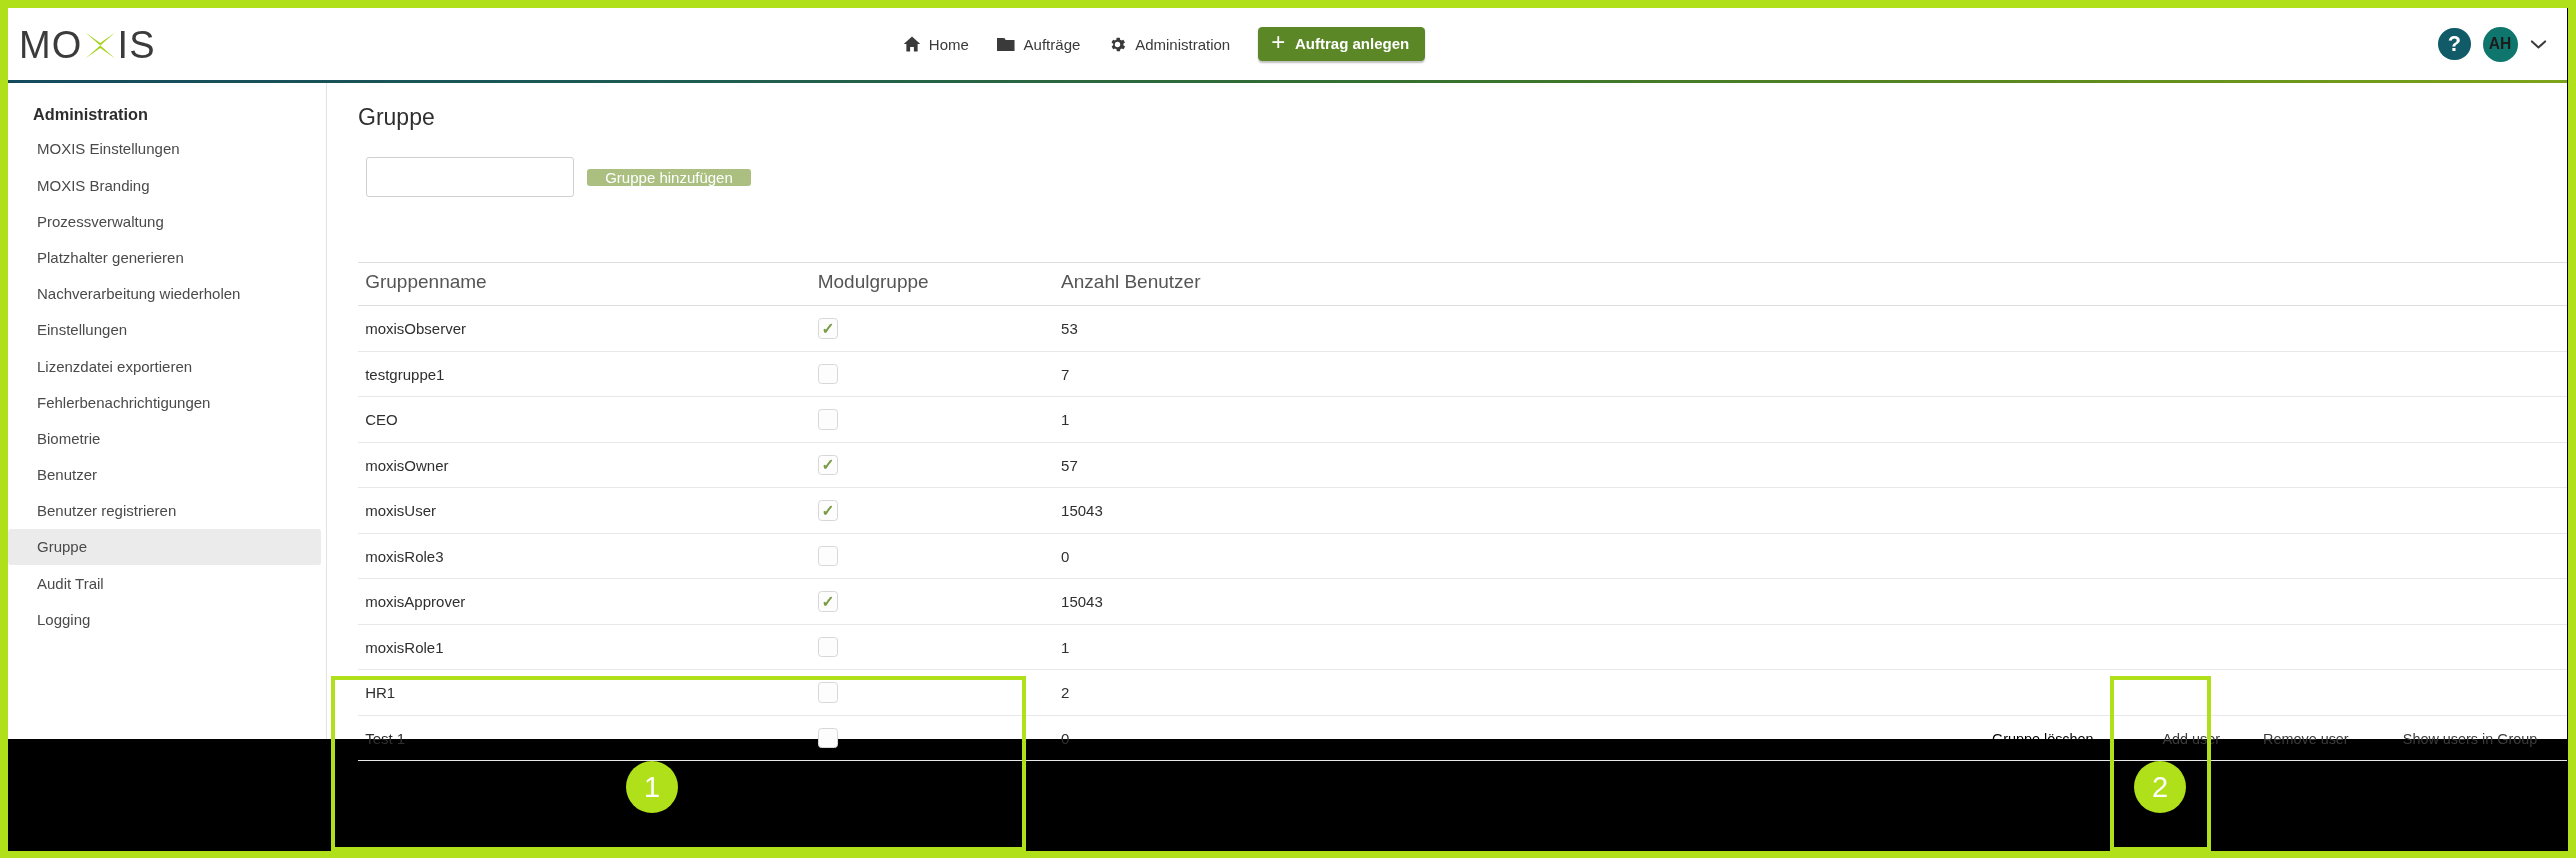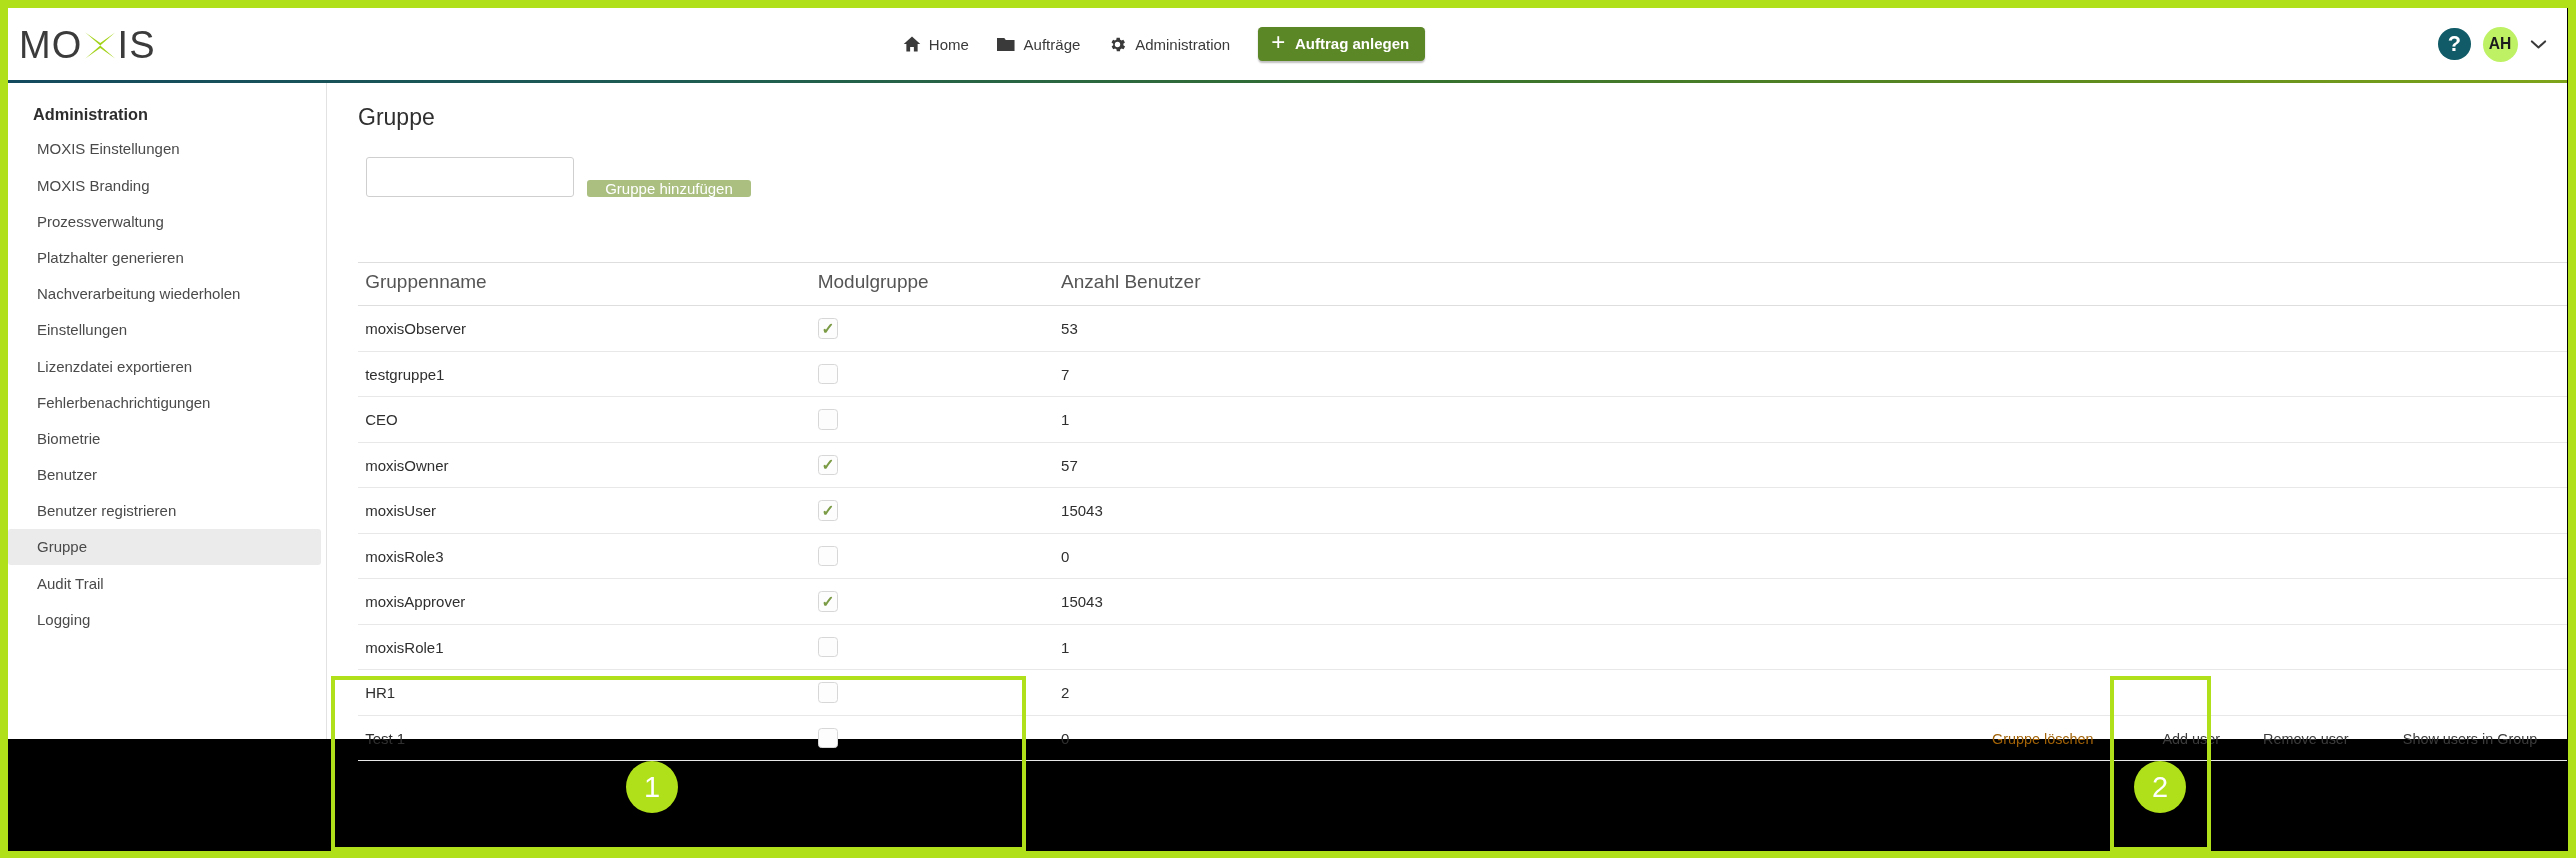--- a/index.html
+++ b/index.html
@@ -117,21 +117,21 @@
     font-size:21.7px;
     font-weight:bold;
     display:flex;
     align-items:center;
     justify-content:center;
     cursor:pointer;
   }
   .avatar {
     width:35px; height:35px;
     border-radius:50%;
-    background:#bef264;
+    background:#0f766e;
     color:#1c1c1c;
     font-size:15.6px;
     font-weight:bold;
     display:flex;
     align-items:center;
     justify-content:center;
     cursor:pointer;
   }
   .chev { cursor:pointer; display:flex; align-items:center; }
 
@@ -173,21 +173,21 @@
     min-width:0;
   }
   .page-title {
     font-size:23px;
     color:#2f2f2f;
     font-weight:400;
     margin-bottom:26.5px;
   }
   .form-row {
     display:flex;
-    align-items:flex-end;
+    align-items:center;
     gap:13.2px;
     margin-bottom:65px;
     padding-left:8px;
   }
   .grp-input {
     width:208px;
     height:40px;
     border:1.2px solid #cfcfcf;
     border-radius:3px;
     background:#fff;
@@ -251,21 +251,21 @@
   }
   .cbox .tick {
     color:#7b9b45;
     font-size:15.6px;
     line-height:1;
     font-weight:bold;
   }
 
   td.act { text-align:center; padding-left:0; padding-right:0; }
   .lnk { font-size:14.4px; color:#3b3b3b; cursor:pointer; white-space:nowrap; }
-  .lnk.danger { color:#a16207; }
+  .lnk.danger { color:#000000; }
 
   
   .anno-box {
     position:absolute;
     border:4.8px solid #b0e019;
     pointer-events:none;
     z-index:40;
   }
   .anno-badge {
     position:absolute;

